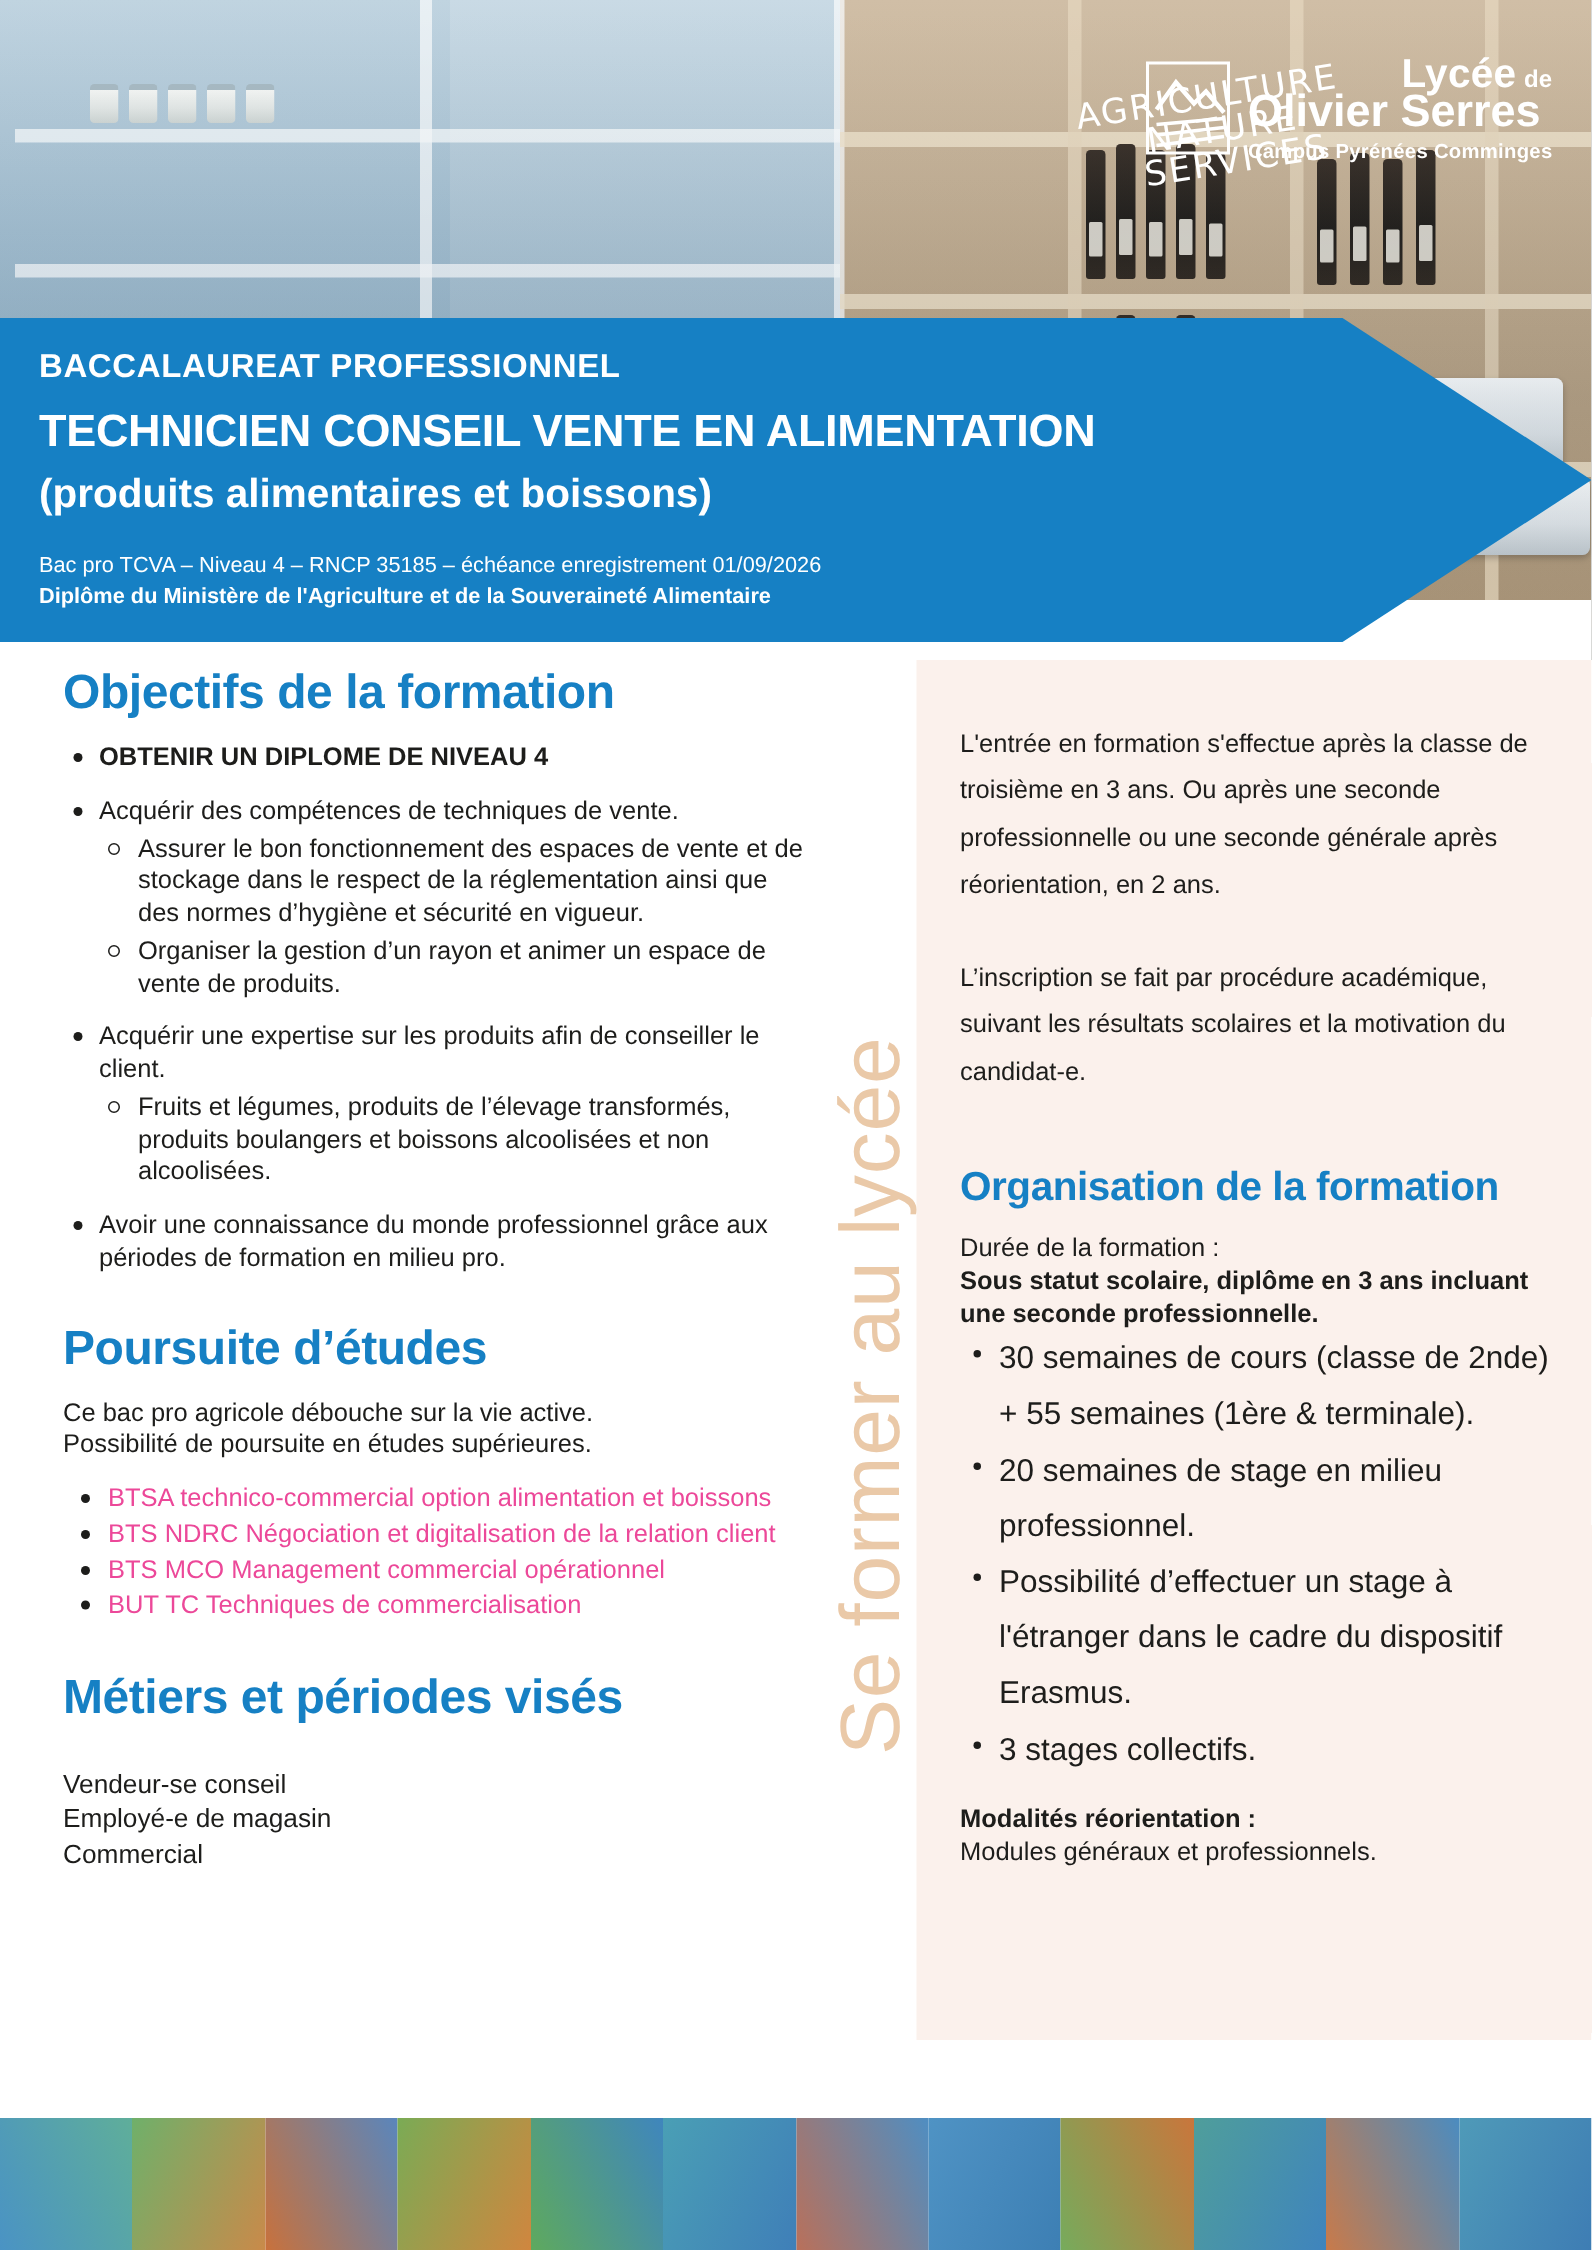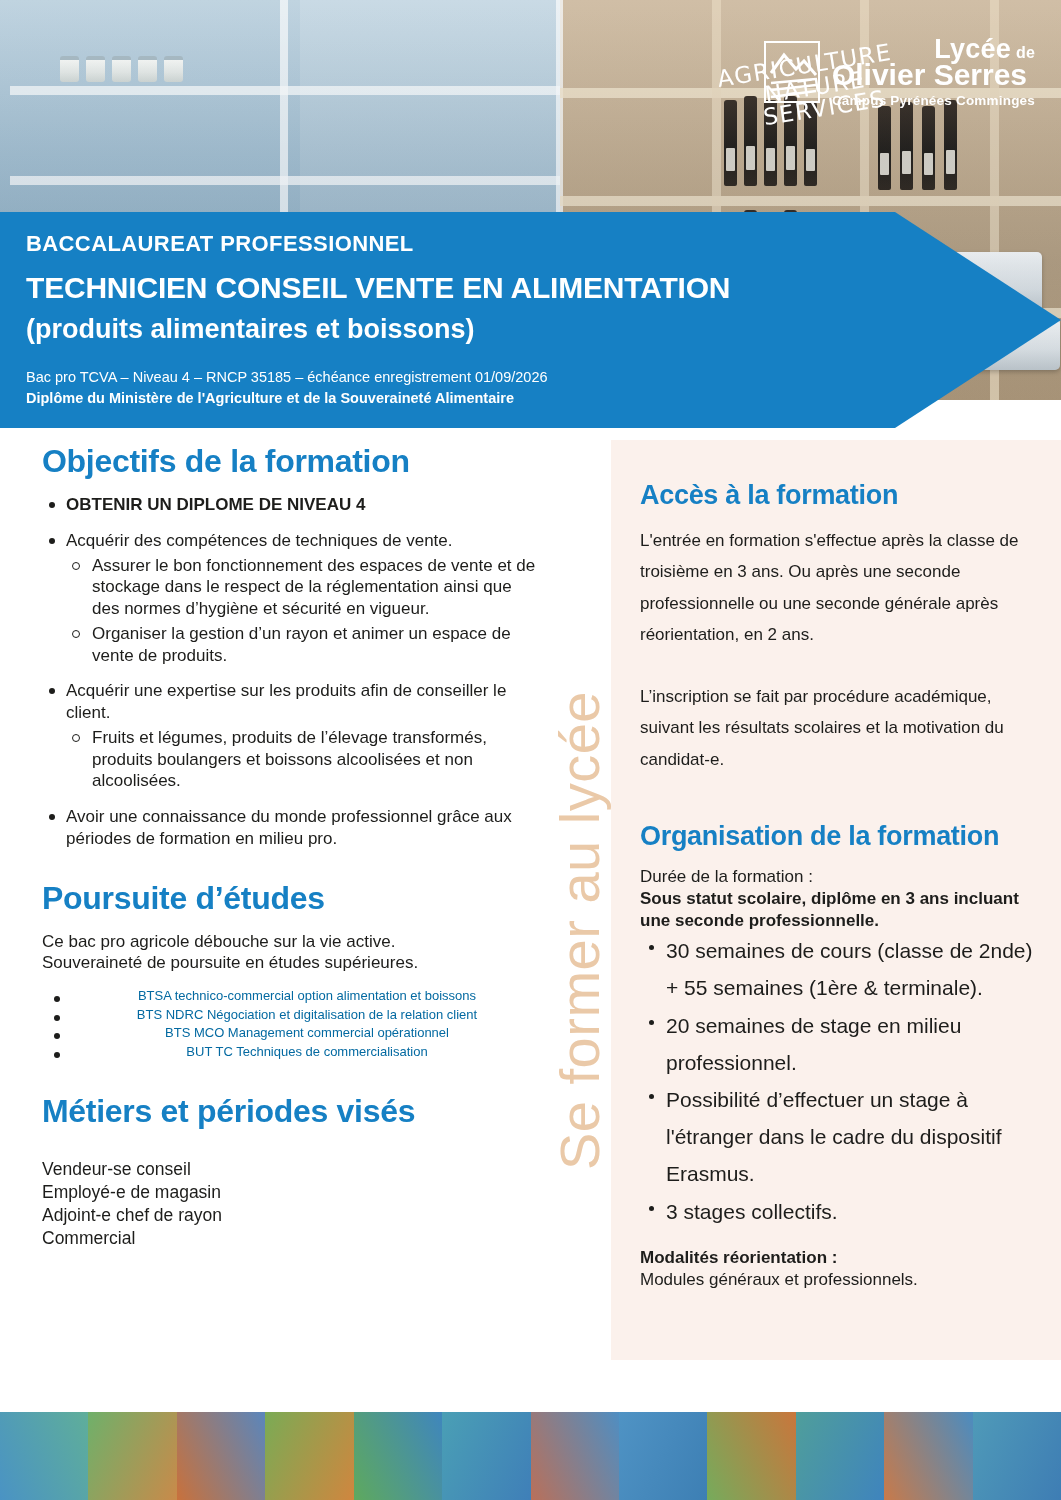--- a/index.html
+++ b/index.html
@@ -225,23 +225,22 @@
   }
   ul.l2 > li::before {
     content: "";
     position: absolute; left: 6px; top: 7px;
     width: 6px; height: 6px; border-radius: 50%;
     border: 1.8px solid #1d1d1b;
   }
   ul.plain { list-style: none; margin: 14px 0 0 0; padding: 0; }
   ul.plain > li {
     position: relative; padding-left: 30px;
-    font-size: 13px; line-height: 1.28; color: #0369a1;
+    font-size: 17px; line-height: 1.28; color: #ec4899;
     margin-bottom: 2px;
-    text-align: center;
   }
   ul.plain > li::before {
     content:""; position:absolute; left:12px; top:8px;
     width:6px; height:6px; border-radius:50%; background:#1d1d1b;
   }
   ul.rp { list-style: none; margin: 2px 0 0 0; padding: 0; }
   ul.rp > li {
     position: relative; padding-left: 26px;
     font-size: 21px; line-height: 1.75; color: #1d1d1b;
     margin-bottom: 1px;
@@ -402,42 +401,40 @@
     </li>
     <li>
       <span>Avoir une connaissance du monde professionnel grâce aux périodes de formation en milieu pro.</span>
     </li>
   </ul>
 
   <div class="spacer-sm"></div>
   <h2 class="sec">Poursuite d’études</h2>
   <div class="body-txt">
     <div>Ce bac pro agricole débouche sur la vie active.</div>
-    <div>Souveraineté de poursuite en études supérieures.</div>
+    <div>Possibilité de poursuite en études supérieures.</div>
   </div>
   <ul class="plain">
     <li>BTSA technico-commercial option alimentation et boissons</li>
     <li>BTS NDRC Négociation et digitalisation de la relation client</li>
     <li>BTS MCO Management commercial opérationnel</li>
     <li>BUT TC Techniques de commercialisation</li>
   </ul>
 
   <div class="spacer-md"></div>
   <h2 class="sec">Métiers et périodes visés</h2>
   <div class="jobs">
     <div>Vendeur-se conseil</div>
     <div>Employé-e de magasin</div>
-    <div>Adjoint-e chef de rayon</div>
     <div>Commercial</div>
   </div>
 </div>
 
 <div class="col-right">
 
-  <h2 class="sec small">Accès à la formation</h2>
   <div class="body-txt loose">L'entrée en formation s'effectue après la classe de troisième en 3 ans. Ou après une seconde professionnelle ou une seconde générale après réorientation, en 2 ans.</div>
   <div class="spacer-md"></div>
   <div class="body-txt loose">L’inscription se fait par procédure académique, suivant les résultats scolaires et la motivation du candidat-e.</div>
 
   <div class="spacer-lg"></div>
 
   <h2 class="sec small">Organisation de la formation</h2>
   <div class="body-txt">Durée de la formation :</div>
   <div class="body-txt bold">Sous statut scolaire, diplôme en 3 ans incluant une seconde professionnelle.</div>
   <ul class="rp">

